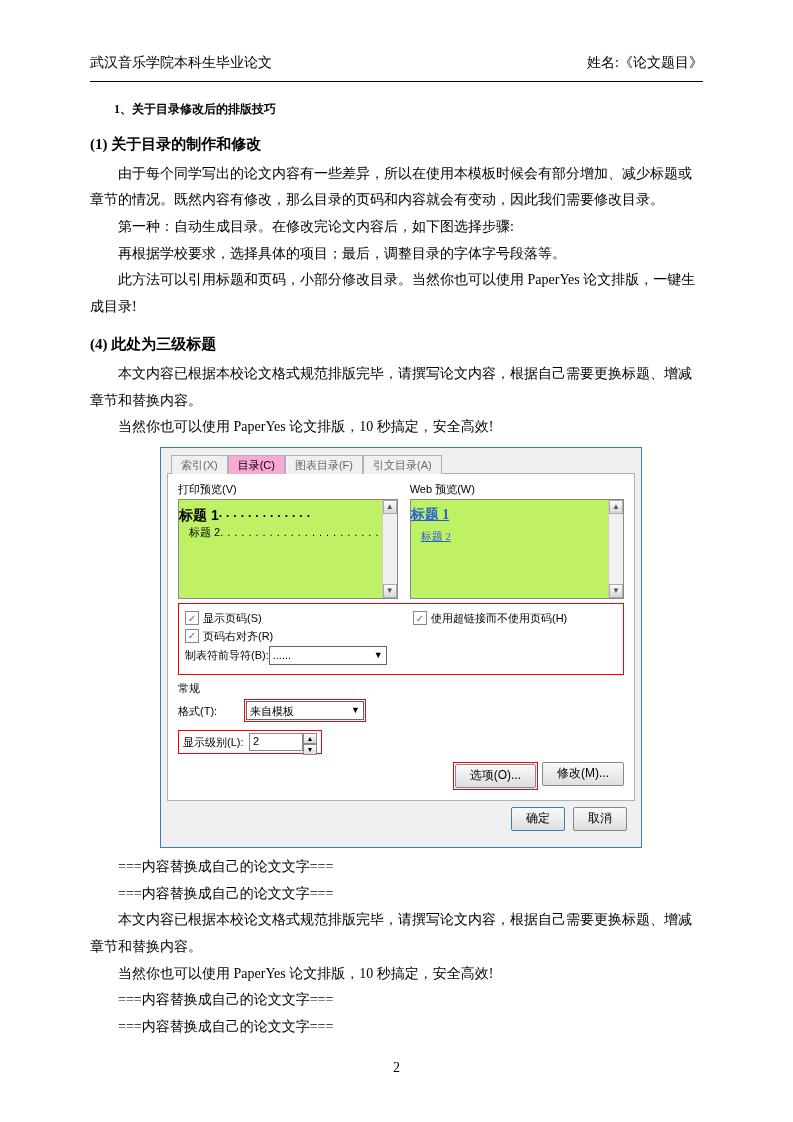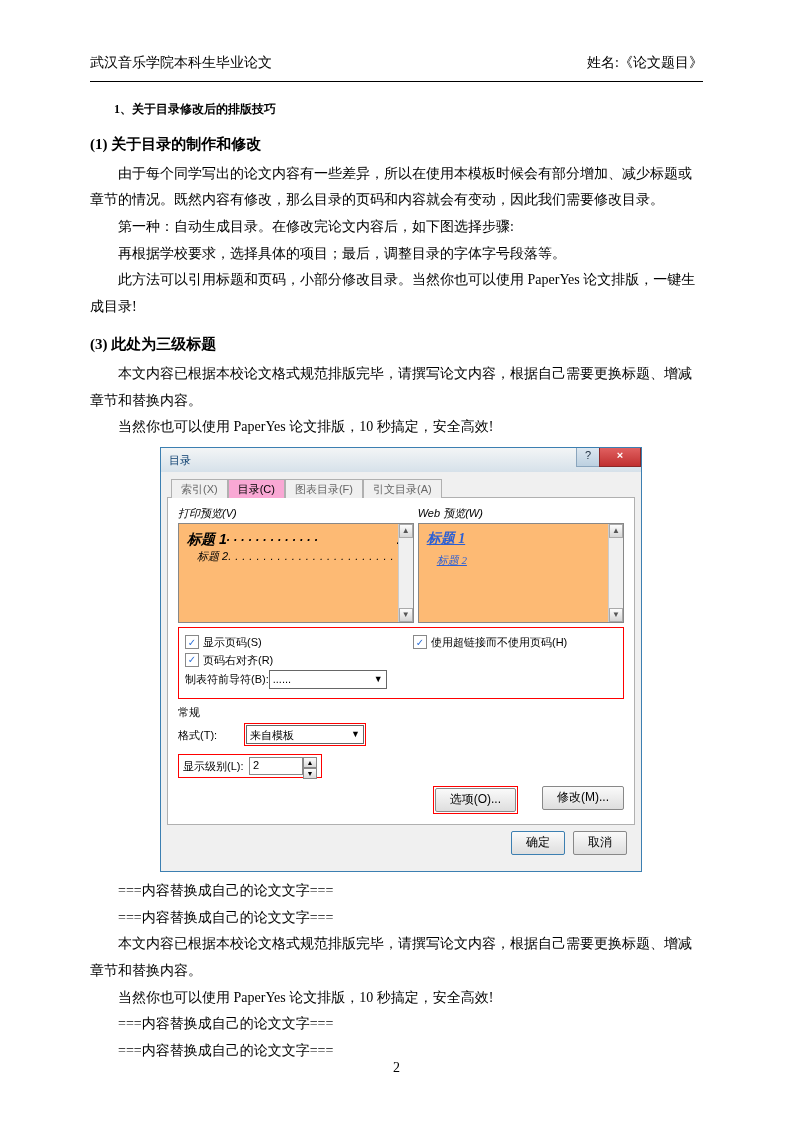--- a/index.html
+++ b/index.html
@@ -131,36 +131,35 @@
     z-index: 2;
   }
   .tab-panel {
     background: #fff;
     border: 1px solid #b0b0b0;
     padding: 8px 10px 10px 10px;
   }
 
   .prev-row {
     display: flex;
-    gap: 4px;
-    font-style: italic;
+    gap: 12px;
   }
   .prev-col {
     flex: 1;
     position: relative;
   }
   .prev-label {
     font-size: 11px;
     margin-bottom: 3px;
   }
   .prev-box {
     height: 86px;
     border: 1px solid #888;
-    background: #fdba74;
-    padding: 6px 8px;
+    background: #bef264;
+    padding: 6px 0;
     font-size: 12px;
     position: relative;
   }
   .prev-box .scroll {
     position:absolute; right:0; top:0; bottom:0; width:14px;
     background:#f0f0f0; border-left:1px solid #ccc;
   }
   .prev-box .scroll .cap {
     position:absolute; left:0; right:0; height:14px;
     background:linear-gradient(#fdfdfd,#d6d6d6);
@@ -212,21 +211,21 @@
     background:linear-gradient(#fafafa,#dedede);
     height:22px; padding:0 14px;
     font-size:12px;
     display:inline-flex; align-items:center; justify-content:center;
     border-radius:2px;
   }
 
   .general-sect{margin-top:6px;}
   .general-sect .gline{display:flex; align-items:center; margin:4px 0;}
   .gline .lbl{width:66px;}
-  .right-buttons{display:flex; justify-content:flex-end; gap:24px; margin-top:4px;}
+  .right-buttons{display:flex; justify-content:flex-end; gap:4px; margin-top:4px;}
   .dlg-footer{display:flex; justify-content:flex-end; gap:8px; padding:6px 8px;align-items:center;}
 
   
   .red-select{ border:1px solid #f00; display:inline-flex; padding:1px; }
   .red-opt-area{}
 </style>
 </head>
 <body>
 
 <div class="page">
@@ -237,33 +236,26 @@
   </div>
 
   <p class="h2">1、关于目录修改后的排版技巧</p>
 
   <p class="h3">(1) 关于目录的制作和修改</p>
   <p class="para">由于每个同学写出的论文内容有一些差异，所以在使用本模板时候会有部分增加、减少标题或章节的情况。既然内容有修改，那么目录的页码和内容就会有变动，因此我们需要修改目录。</p>
   <p class="para">第一种：自动生成目录。在修改完论文内容后，如下图选择步骤:</p>
   <p class="para">再根据学校要求，选择具体的项目；最后，调整目录的字体字号段落等。</p>
   <p class="para">此方法可以引用标题和页码，小部分修改目录。当然你也可以使用 PaperYes 论文排版，一键生成目录!</p>
 
-  <p class="h3">(3) 此处为三级标题</p>
+  <p class="h3">(4) 此处为三级标题</p>
   <p class="para">本文内容已根据本校论文格式规范排版完毕，请撰写论文内容，根据自己需要更换标题、增减章节和替换内容。</p>
   <p class="para">当然你也可以使用 PaperYes 论文排版，10 秒搞定，安全高效!</p>
 
   <div class="dialog-wrap">
     <div class="dlg">
-      <div class="dlg-title">
-        <span>目录</span>
-        <div class="btns">
-          <div class="help">?</div>
-          <div class="close">×</div>
-        </div>
-      </div>
       <div class="dlg-body">
         <div class="tabs">
           <div class="tab">索引(X)</div>
           <div class="tab active">目录(C)</div>
           <div class="tab">图表目录(F)</div>
           <div class="tab">引文目录(A)</div>
         </div>
         <div class="tab-panel">
           <div class="prev-row">
             <div class="prev-col">

